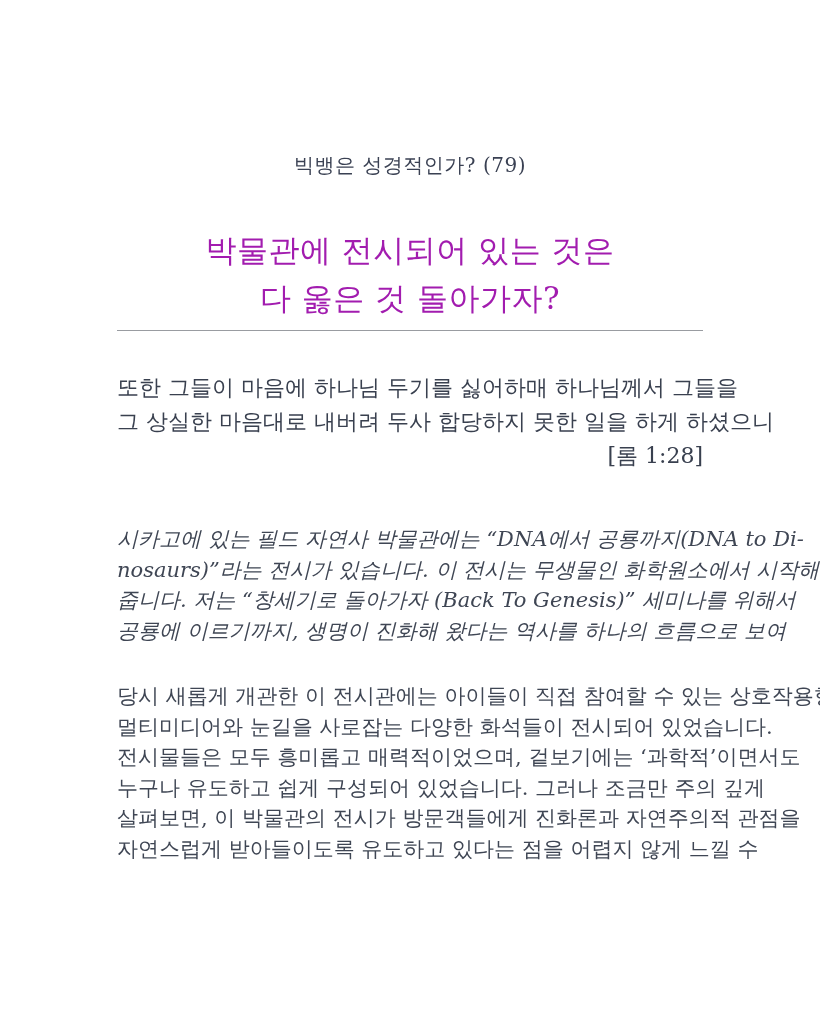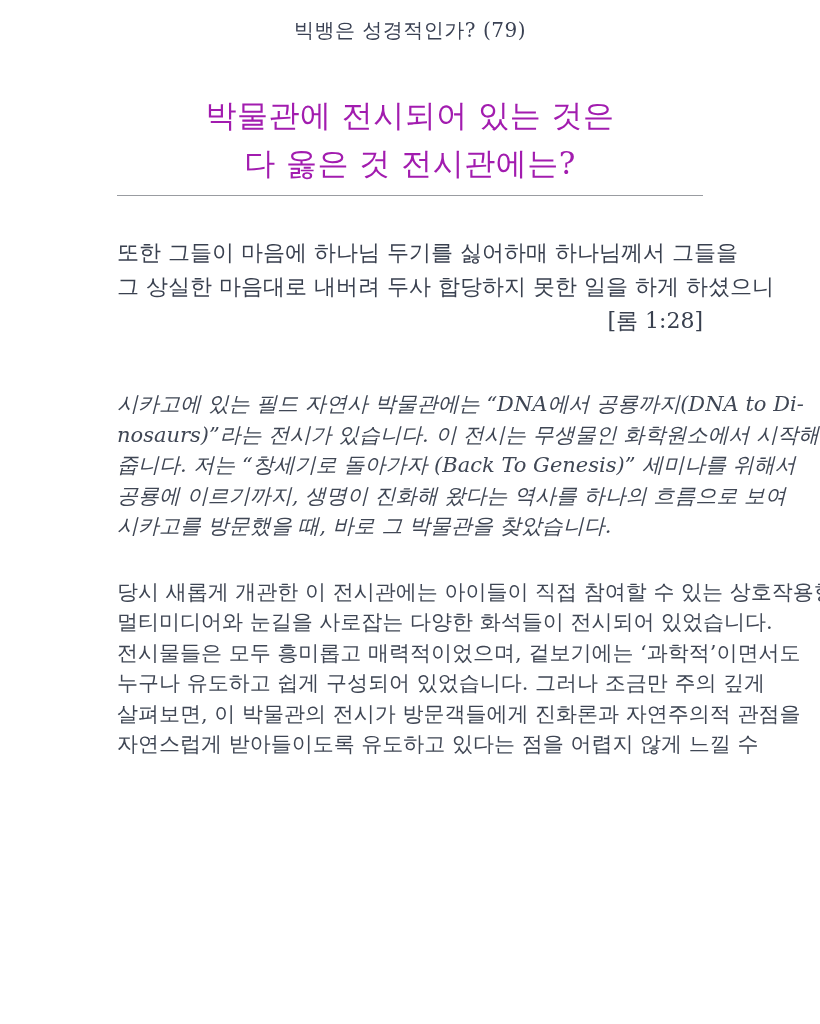--- a/index.html
+++ b/index.html
@@ -11,21 +11,22 @@
   .page {
     position: relative;
     width: 820px;
     height: 1024px;
     margin: 0 auto;
     background: #ffffff;
     overflow: hidden;
   }
   .content {
     width: 586px;
-    margin: 15px auto;
+    margin: 0 auto;
+    padding-top: 150px;
   }
   .series-label {
     text-align: center;
     font-size: 20px;
     line-height: 30px;
     color: #3a4153;
     letter-spacing: 0.5px;
   }
   .title {
     margin-top: 46px;
@@ -62,37 +63,36 @@
 </head>
 <body>
 
 <div class="page">
   <div class="content">
 
     <div class="series-label">빅뱅은 성경적인가? (79)</div>
 
     <h1 class="title">
       <div class="line">박물관에 전시되어 있는 것은</div>
-      <div class="line">다 옳은 것 전시관에는?</div>
+      <div class="line">다 옳은 것 돌아가자?</div>
     </h1>
 
     <hr class="divider">
 
     <blockquote class="quote">
       <div class="line">또한 그들이 마음에 하나님 두기를 싫어하매 하나님께서 그들을</div>
       <div class="line">그 상실한 마음대로 내버려 두사 합당하지 못한 일을 하게 하셨으니</div>
       <div class="line">[롬 1:28]</div>
     </blockquote>
 
     <div class="body-paragraph p1">
       <div class="line">시카고에 있는 필드 자연사 박물관에는 “DNA에서 공룡까지(DNA to Di-</div>
       <div class="line">nosaurs)”라는 전시가 있습니다. 이 전시는 무생물인 화학원소에서 시작해</div>
       <div class="line">줍니다. 저는 “창세기로 돌아가자 (Back To Genesis)” 세미나를 위해서</div>
       <div class="line">공룡에 이르기까지, 생명이 진화해 왔다는 역사를 하나의 흐름으로 보여</div>
-      <div class="line">시카고를 방문했을 때, 바로 그 박물관을 찾았습니다.</div>
     </div>
 
     <div class="body-paragraph p2">
       <div class="line">당시 새롭게 개관한 이 전시관에는 아이들이 직접 참여할 수 있는 상호작용형</div>
       <div class="line">멀티미디어와 눈길을 사로잡는 다양한 화석들이 전시되어 있었습니다.</div>
       <div class="line">전시물들은 모두 흥미롭고 매력적이었으며, 겉보기에는 ‘과학적’이면서도</div>
       <div class="line">누구나 유도하고 쉽게 구성되어 있었습니다. 그러나 조금만 주의 깊게</div>
       <div class="line">살펴보면, 이 박물관의 전시가 방문객들에게 진화론과 자연주의적 관점을</div>
       <div class="line">자연스럽게 받아들이도록 유도하고 있다는 점을 어렵지 않게 느낄 수</div>
     </div>

